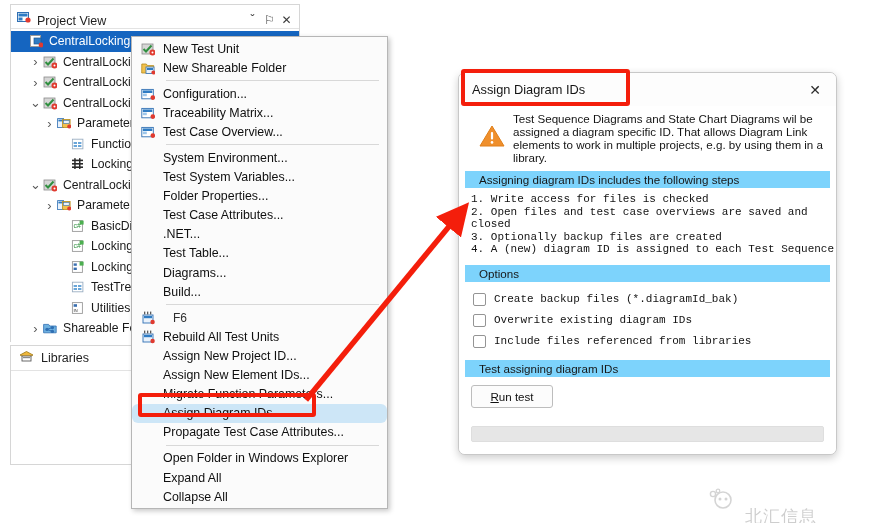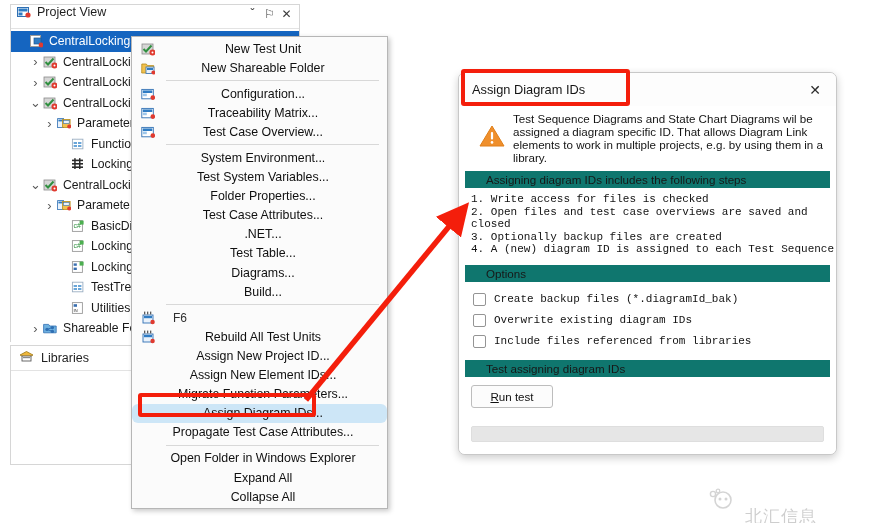--- a/index.html
+++ b/index.html
@@ -10,21 +10,21 @@
     position:relative;overflow:hidden;
   }
   .abs{position:absolute;}
 
   
   #project-panel{
     left:10px;top:4px;width:290px;height:338px;
     background:#ffffff;border:1px solid #d6d6d6;box-sizing:border-box;
   }
   #project-titlebar{
-    height:23px;display:flex;align-items:flex-start;padding:0 4px 0 6px;
+    height:23px;display:flex;align-items:flex-end;padding:0 4px 0 6px;
     background:#ffffff;border-bottom:1px solid #e3e3e3;
   }
   #project-titlebar .ptitle{
     font-size:12.5px;color:#1f1f1f;margin-left:6px;white-space:nowrap;
   }
   .tb-spacer{flex:1;}
   .tb-btn{
     width:17px;height:17px;display:flex;align-items:center;justify-content:center;
     font-size:12px;color:#3a3a3a;cursor:default;
   }
@@ -55,21 +55,20 @@
   #ctxmenu{
     left:131px;top:36px;width:257px;
     background:#fbfbfb;border:1px solid #b6b6b6;
     box-shadow:2px 2px 5px rgba(0,0,0,0.22);
     padding:2px 0 2px 0;box-sizing:border-box;
     font-size:12.4px;color:#101010;
   }
   .mrow{
     display:flex;align-items:center;height:19.1px;padding:0 24px 0 0;cursor:default;
     position:relative;
-    text-align:center;
   }
   .mrow .micon{
     width:31px;flex:none;display:flex;align-items:center;justify-content:center;
   }
   .mrow .mlabel{flex:1;white-space:nowrap;}
   .mrow .mkey{color:#303030;font-size:12px;padding-left:10px;}
   .mrow.hl{background:#cde6f7;border-radius:6px;}
   .msep{height:1px;background:#d8d8d8;margin:3px 8px 3px 34px;}
 
   
@@ -88,22 +87,22 @@
     width:22px;height:22px;display:flex;align-items:center;justify-content:center;
     font-size:14px;color:#2b2b2b;cursor:default;
   }
   #dlg-body{padding:0;background:#ffffff;}
   .warnrow{display:flex;padding:6px 12px 4px 14px;}
   .warnicon{width:38px;flex:none;display:flex;justify-content:center;padding-top:12px;}
   .warntext{
     font-size:11.6px;line-height:13px;color:#141414;padding-left:2px;
   }
   .sechdr{
-    background:#0f766e;font-size:11.6px;color:#171717;
-    padding:2px 0 2px 21px;margin:3px 6px 0 6px;
+    background:#7dd3fc;font-size:11.6px;color:#171717;
+    padding:2px 0 2px 14px;margin:3px 6px 0 6px;
   }
   .steps{
     font-family:"Liberation Mono", monospace;
     font-size:11px;line-height:12.6px;color:#121212;
     padding:5px 8px 6px 12px;white-space:pre;
   }
   .optlist{padding:7px 0 5px 14px;}
   .optrow{display:flex;align-items:center;height:21px;}
   .cb{
     width:11px;height:11px;border:1px solid #949494;background:#fff;

